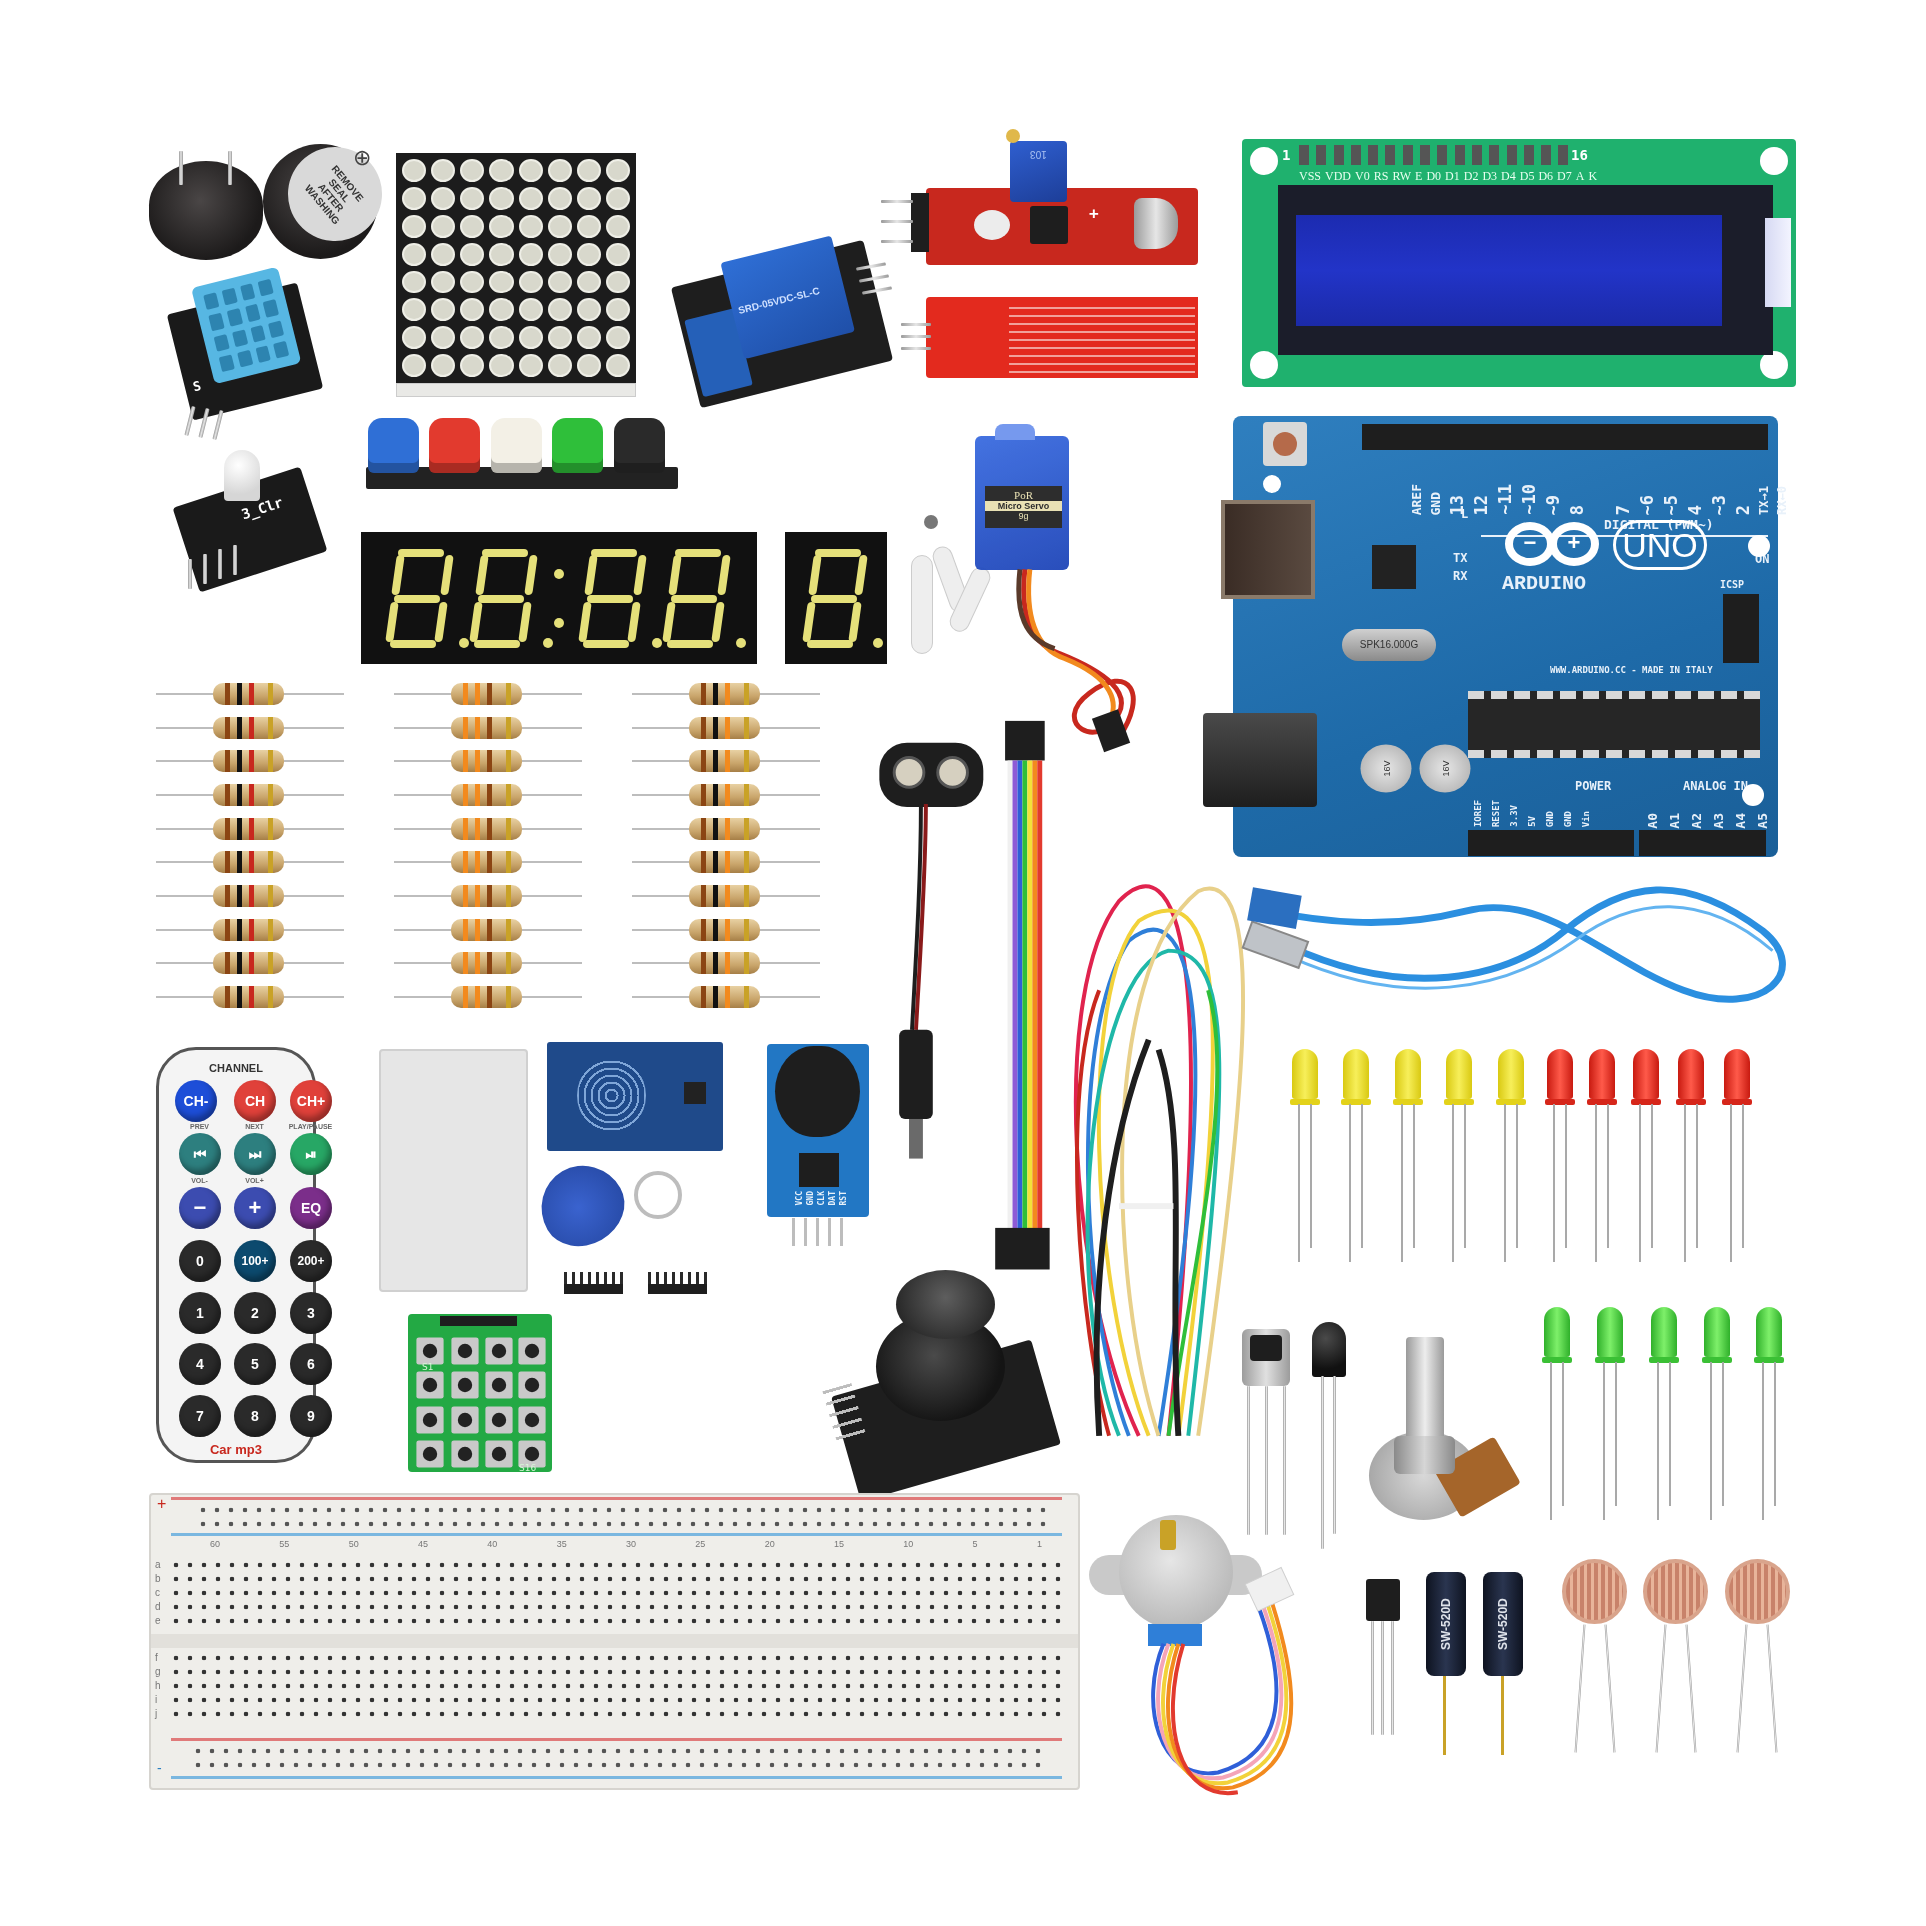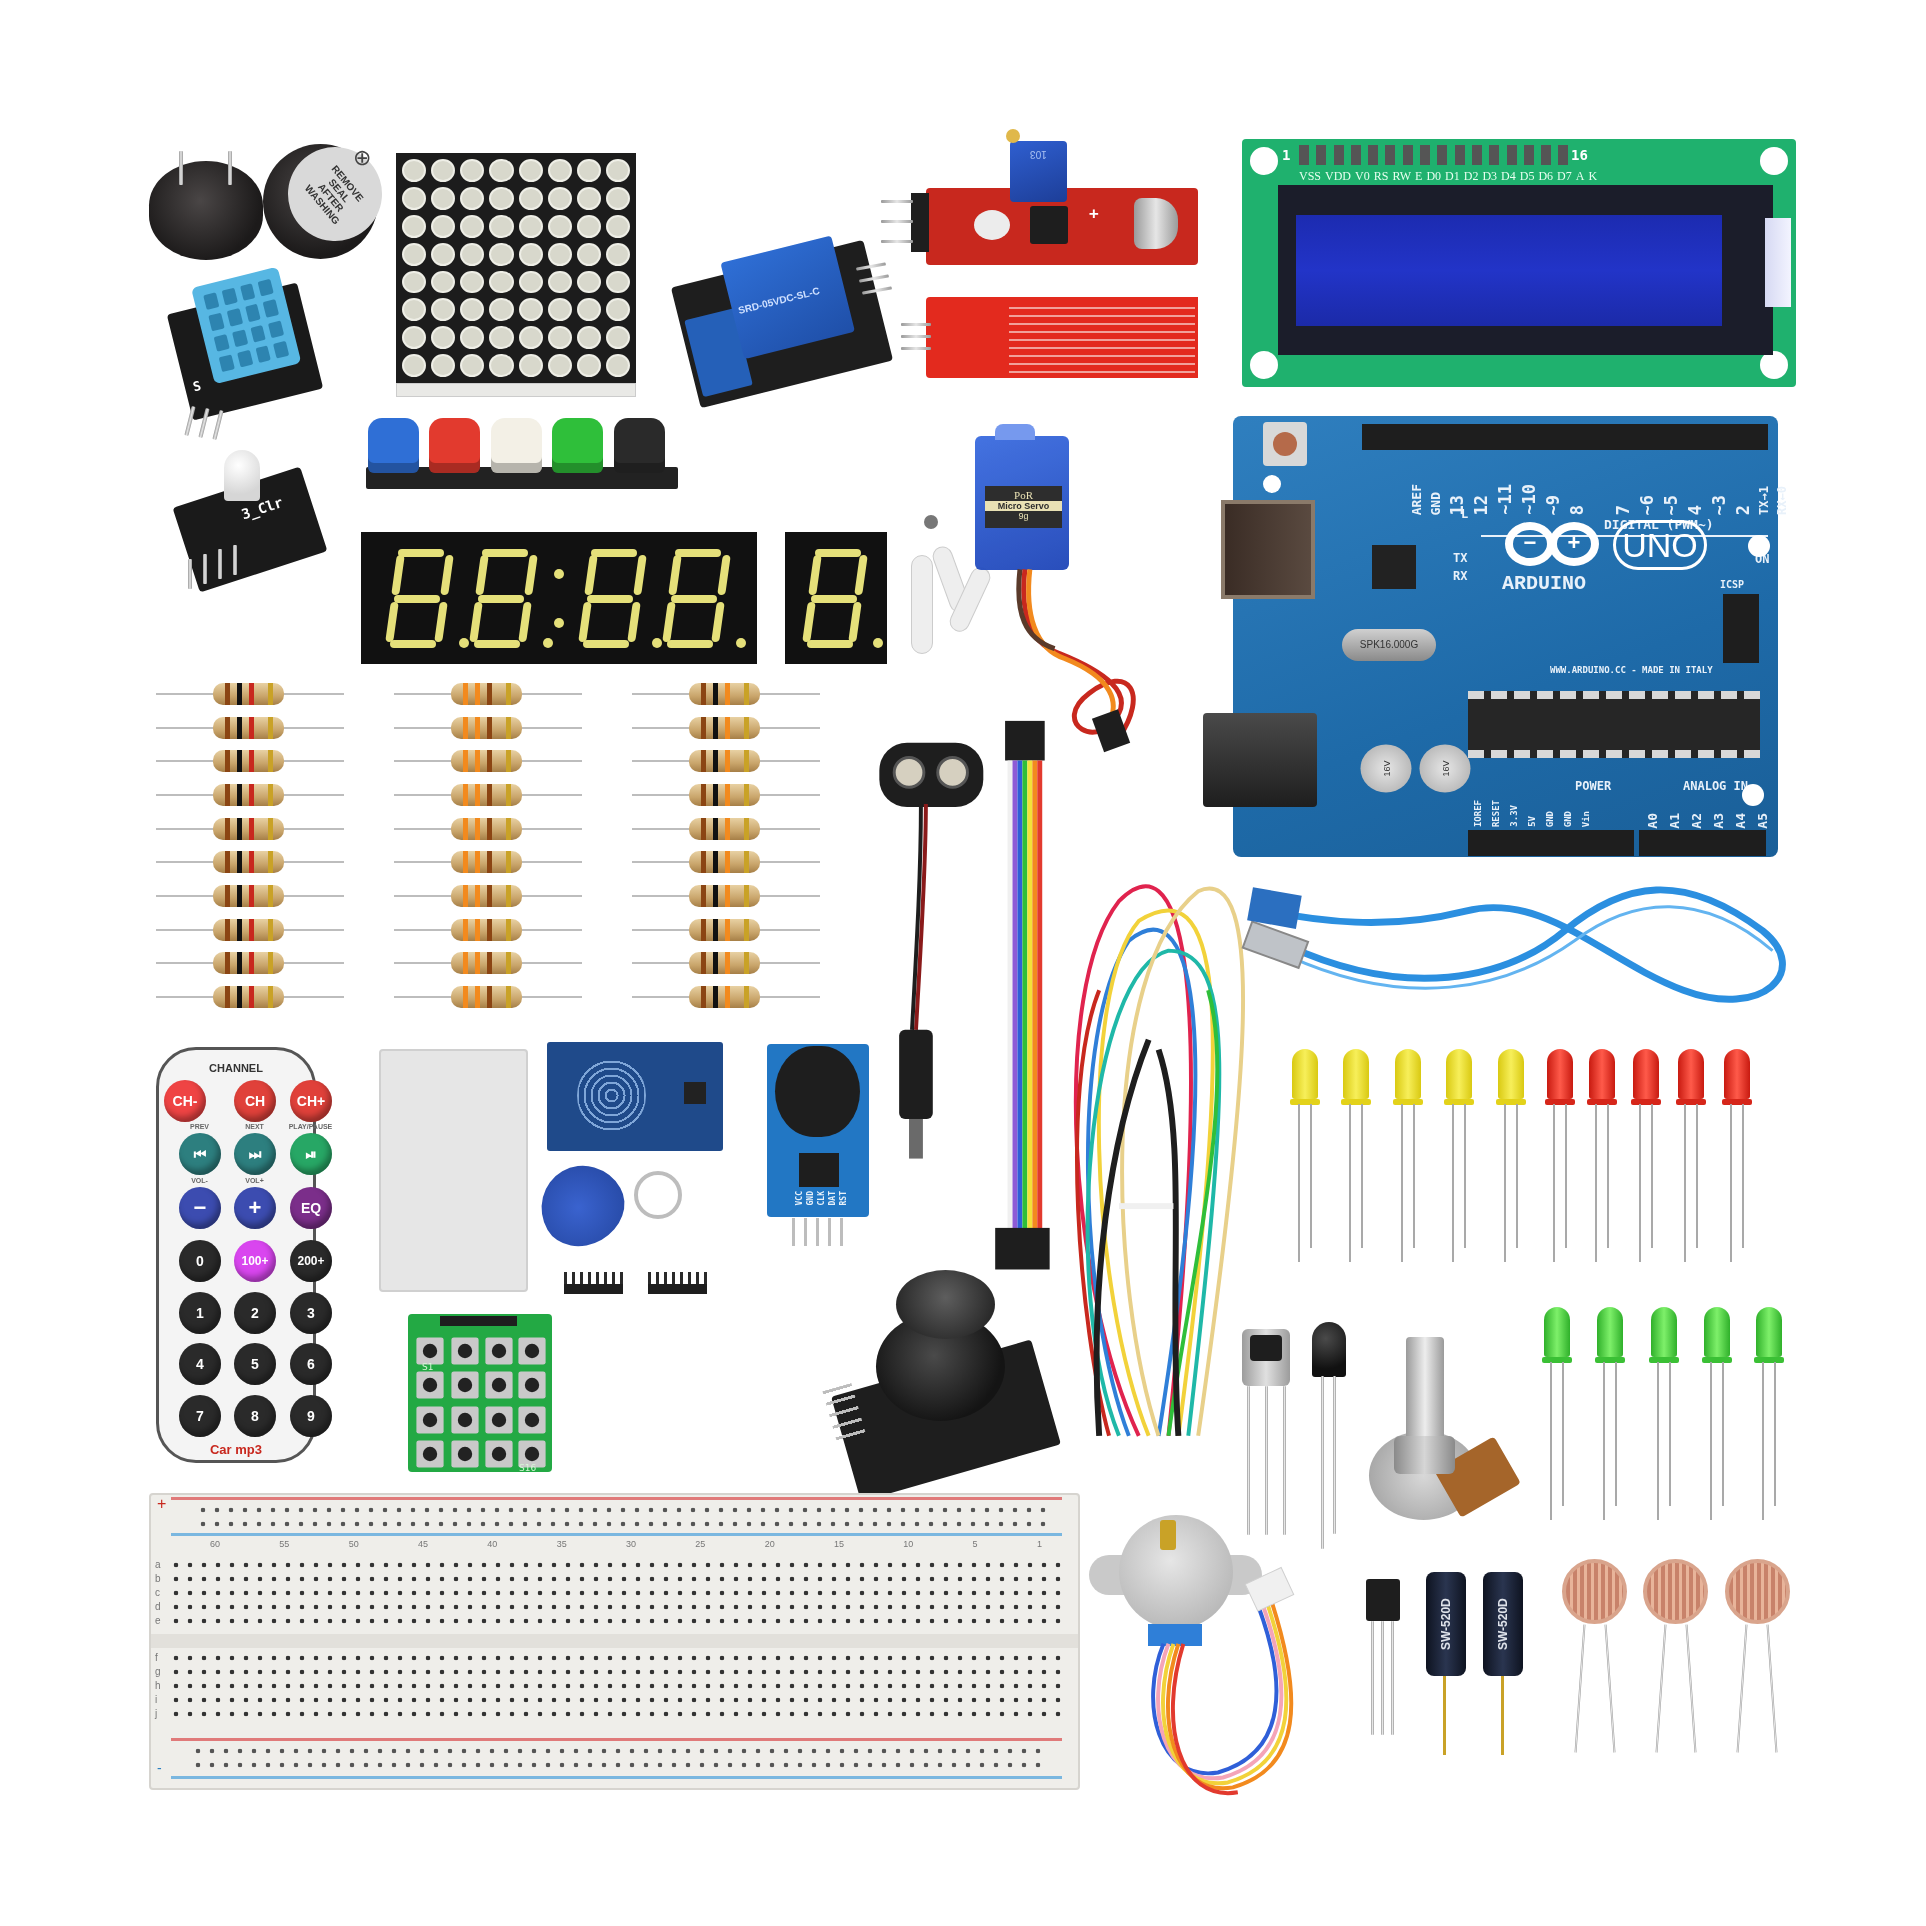--- a/index.html
+++ b/index.html
@@ -831,39 +831,39 @@
         <div class="dome" style="background:linear-gradient(90deg,#2fb02a,#7ef06a,#2fb02a)"></div>
         <div class="rim" style="background:#3bc035"></div>
         <div class="leg" style="left:6px;height:158px"></div>
         <div class="leg" style="left:18px;height:144px"></div>
       </div>
   </div>
 
   <div class="abs remote" style="left:156px;top:1047px;width:160px;height:416px">
     <div class="abs" style="left:0;width:100%;top:12px;text-align:center;font-size:11px;font-weight:bold;color:#333">CHANNEL</div>
 
-    <div class="rbtn" style="left:5px;top:30px;background:#ef4444">CH-</div>
+    <div class="rbtn" style="left:16px;top:30px;background:#1d4ed8">CH-</div>
     <div class="rbtn" style="left:75px;top:30px;background:#e0413a">CH</div>
     <div class="rbtn" style="left:131px;top:30px;background:#e0413a">CH+</div>
     <div class="rsub" style="left:13px;top:73px">PREV</div>
     <div class="rsub" style="left:68px;top:73px">NEXT</div>
     <div class="rsub" style="left:124px;top:73px">PLAY/PAUSE</div>
 
     <div class="rbtn" style="left:20px;top:83px;background:#2d7f7f">⏮</div>
     <div class="rbtn" style="left:75px;top:83px;background:#2d7f7f">⏭</div>
     <div class="rbtn" style="left:131px;top:83px;background:#27a765">⏯</div>
     <div class="rsub" style="left:13px;top:127px">VOL-</div>
     <div class="rsub" style="left:68px;top:127px">VOL+</div>
 
     <div class="rbtn" style="left:20px;top:137px;background:#3c4cb0;font-size:22px">−</div>
     <div class="rbtn" style="left:75px;top:137px;background:#3c4cb0;font-size:22px">+</div>
     <div class="rbtn" style="left:131px;top:137px;background:#7b2e8a">EQ</div>
 
     <div class="rbtn" style="left:20px;top:190px;background:#2a2a2a">0</div>
-    <div class="rbtn" style="left:75px;top:190px;background:#d946ef;font-size:12px">100+</div>
+    <div class="rbtn" style="left:75px;top:190px;background:#0c4a6e;font-size:12px">100+</div>
     <div class="rbtn" style="left:131px;top:190px;background:#2a2a2a;font-size:12px">200+</div>
 
     <div class="rbtn" style="left:20px;top:242px;background:#2a2a2a">1</div>
     <div class="rbtn" style="left:75px;top:242px;background:#2a2a2a">2</div>
     <div class="rbtn" style="left:131px;top:242px;background:#2a2a2a">3</div>
 
     <div class="rbtn" style="left:20px;top:293px;background:#2a2a2a">4</div>
     <div class="rbtn" style="left:75px;top:293px;background:#2a2a2a">5</div>
     <div class="rbtn" style="left:131px;top:293px;background:#2a2a2a">6</div>
 

